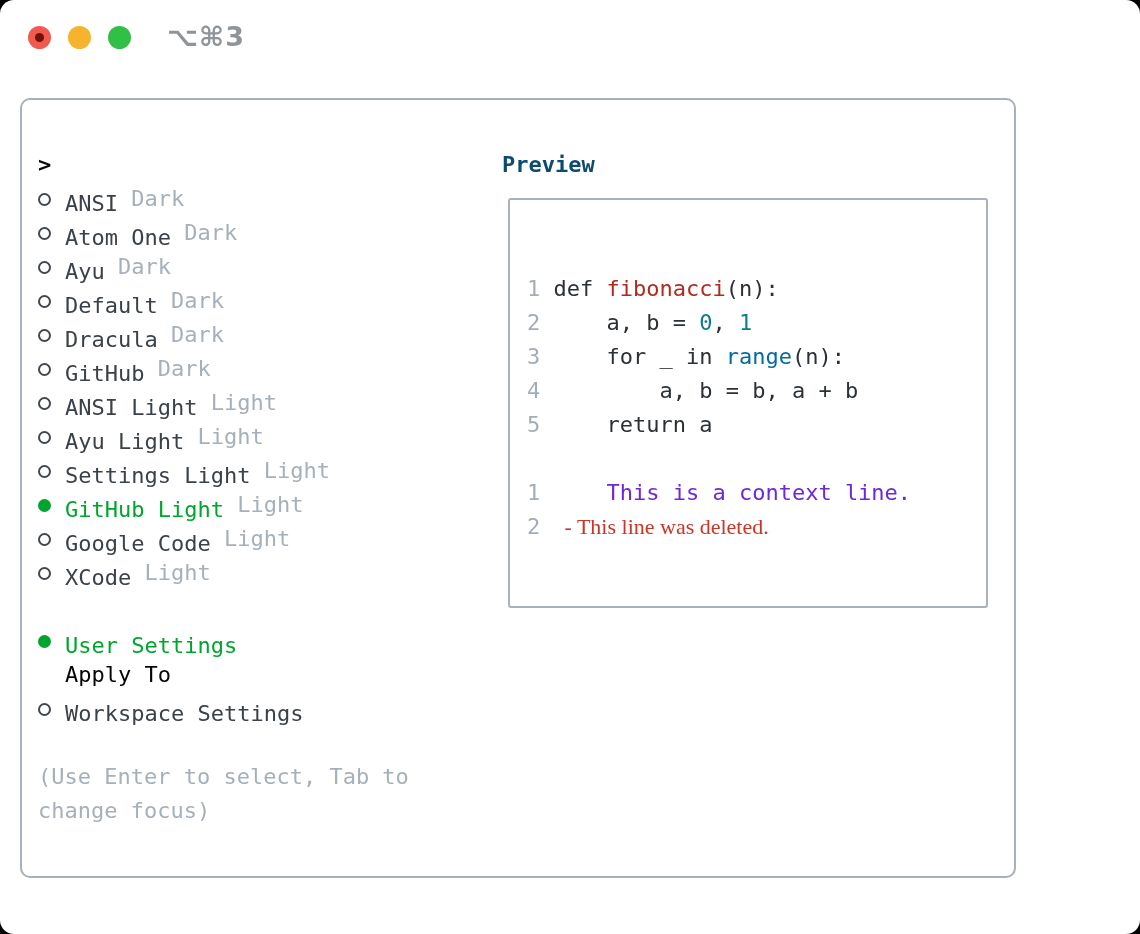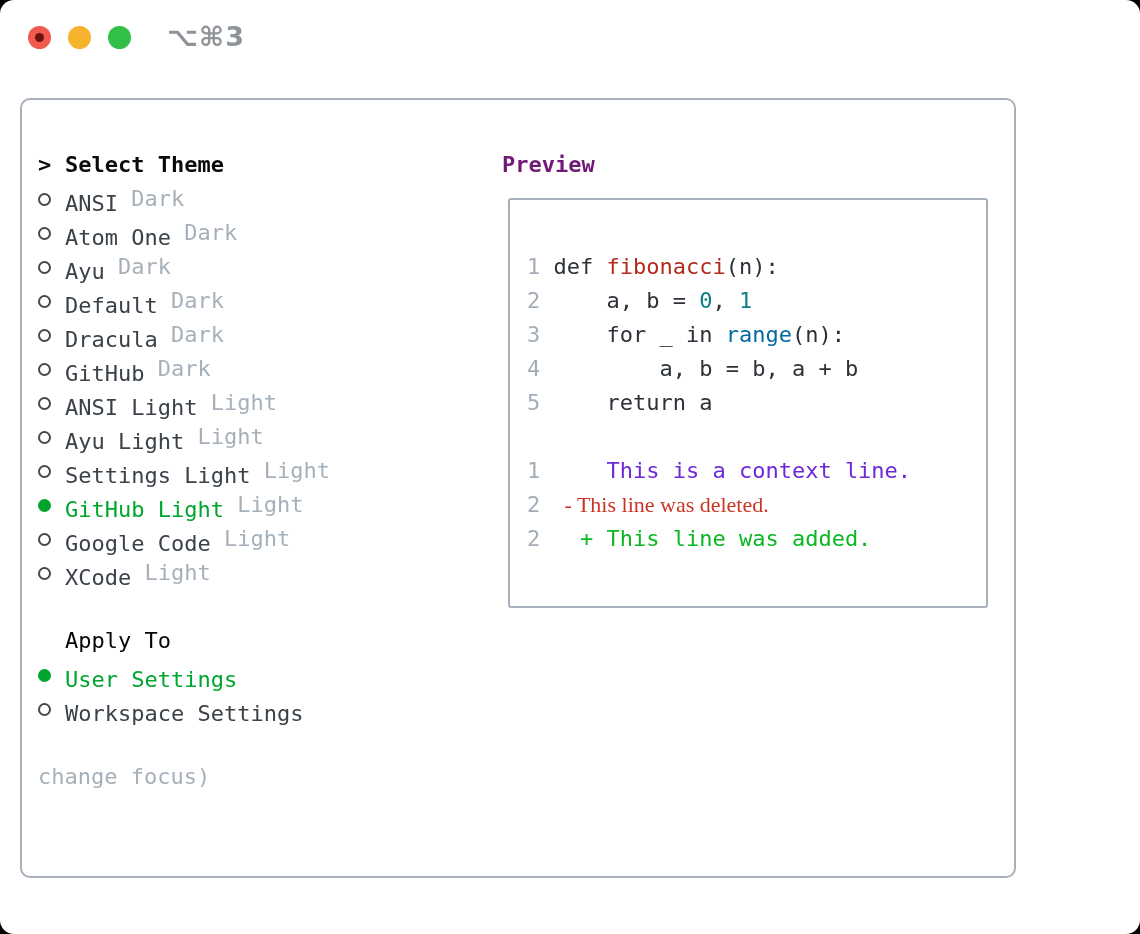--- a/index.html
+++ b/index.html
@@ -51,26 +51,26 @@
   .tvariant { color:#a6b0ba;text-align:right; }
   .lrow.selected .tname { color:#00a52e; }
   .lrow.selected .ring { background:#00a52e; border-color:#00a52e; }
   .applyhead { color:#050505; }
   .spacer { height:34px; }
   .hint { color:#a6b0ba; }
 
   
   .ptitle {
     position:absolute; left:502px; top:148px;
-    font:bold 22px/34px "DejaVu Sans Mono", monospace; color:#701a75;text-align:center;
+    font:bold 22px/34px "DejaVu Sans Mono", monospace; color:#0c4a6e;text-align:center;
   }
   .pbox {
     position:absolute; left:508px; top:198px; width:480px; height:410px;
     border:2px solid #a8b0bb; border-radius:3px;
-    padding:50px 0 0 17px;
+    padding:72px 0 0 17px;
   }
   .pline {
     height:34px; font:22px/34px "DejaVu Sans Mono", monospace;
     white-space:pre; color:#2b3137;
   }
   .pline .ln { display:inline-block; width:2ch; color:#a3adb8; }
   .c-func { color:#b02b1d; }
   .c-num  { color:#0e7e85; }
   .c-blue { color:#0369a1; }
   .c-ctx  { color:#6d28d9; }
@@ -89,21 +89,21 @@
     <span class="light min"></span>
     <span class="light zoomb"></span>
     <span class="wtitle">⌥⌘3</span>
   </div>
 
   <div class="panel"></div>
 
   <div class="leftcol">
 
     <div class="lrow hrow">
-      <span class="mark">&gt;</span><span>Select Theme</span>
+      <span class="mark">&gt;</span>
     </div>
 
     <div class="lrow">
       <span class="mark"><i class="ring"></i></span><span class="tname">ANSI</span><span class="tvariant">Dark</span>
     </div>
     <div class="lrow">
       <span class="mark"><i class="ring"></i></span><span class="tname">Atom One</span><span class="tvariant">Dark</span>
     </div>
     <div class="lrow">
       <span class="mark"><i class="ring"></i></span><span class="tname">Ayu</span><span class="tvariant">Dark</span>
@@ -131,44 +131,44 @@
     </div>
     <div class="lrow">
       <span class="mark"><i class="ring"></i></span><span class="tname">Google Code</span><span class="tvariant">Light</span>
     </div>
     <div class="lrow">
       <span class="mark"><i class="ring"></i></span><span class="tname">XCode</span><span class="tvariant">Light</span>
     </div>
 
     <div class="spacer"></div>
 
+    <div class="lrow selected">
+      <span class="mark"><i class="ring"></i></span><span class="tname">User Settings</span>
+    </div>
     <div class="lrow applyhead">
       <span class="mark"></span><span>Apply To</span>
-    </div>
-    <div class="lrow selected">
-      <span class="mark"><i class="ring"></i></span><span class="tname">User Settings</span>
     </div>
     <div class="lrow">
       <span class="mark"><i class="ring"></i></span><span class="tname">Workspace Settings</span>
     </div>
 
     <div class="spacer"></div>
 
+    <div class="lrow hint">(Use Enter to select, Tab to</div>
     <div class="lrow hint">change focus)</div>
   </div>
 
   <div class="ptitle">Preview</div>
 
   <div class="pbox">
     <div class="pline"><span class="ln">1</span><span>def </span><span class="c-func">fibonacci</span><span>(n):</span></div>
     <div class="pline"><span class="ln">2</span><span>    a, b = </span><span class="c-num">0</span><span>, </span><span class="c-num">1</span></div>
     <div class="pline"><span class="ln">3</span><span>    for _ in </span><span class="c-blue">range</span><span>(n):</span></div>
     <div class="pline"><span class="ln">4</span><span>        a, b = b, a + b</span></div>
     <div class="pline"><span class="ln">5</span><span>    return a</span></div>
 
     <div class="pline"></div>
 
     <div class="pline"><span class="ln">1</span><span class="c-ctx">    This is a context line.</span></div>
     <div class="pline"><span class="ln">2</span><span class="c-del">  - This line was deleted.</span></div>
-    <div class="pline"><span class="ln">2</span><span class="c-add">  + This line was added.</span></div>
   </div>
 
 </div>
 
 </body></html>

